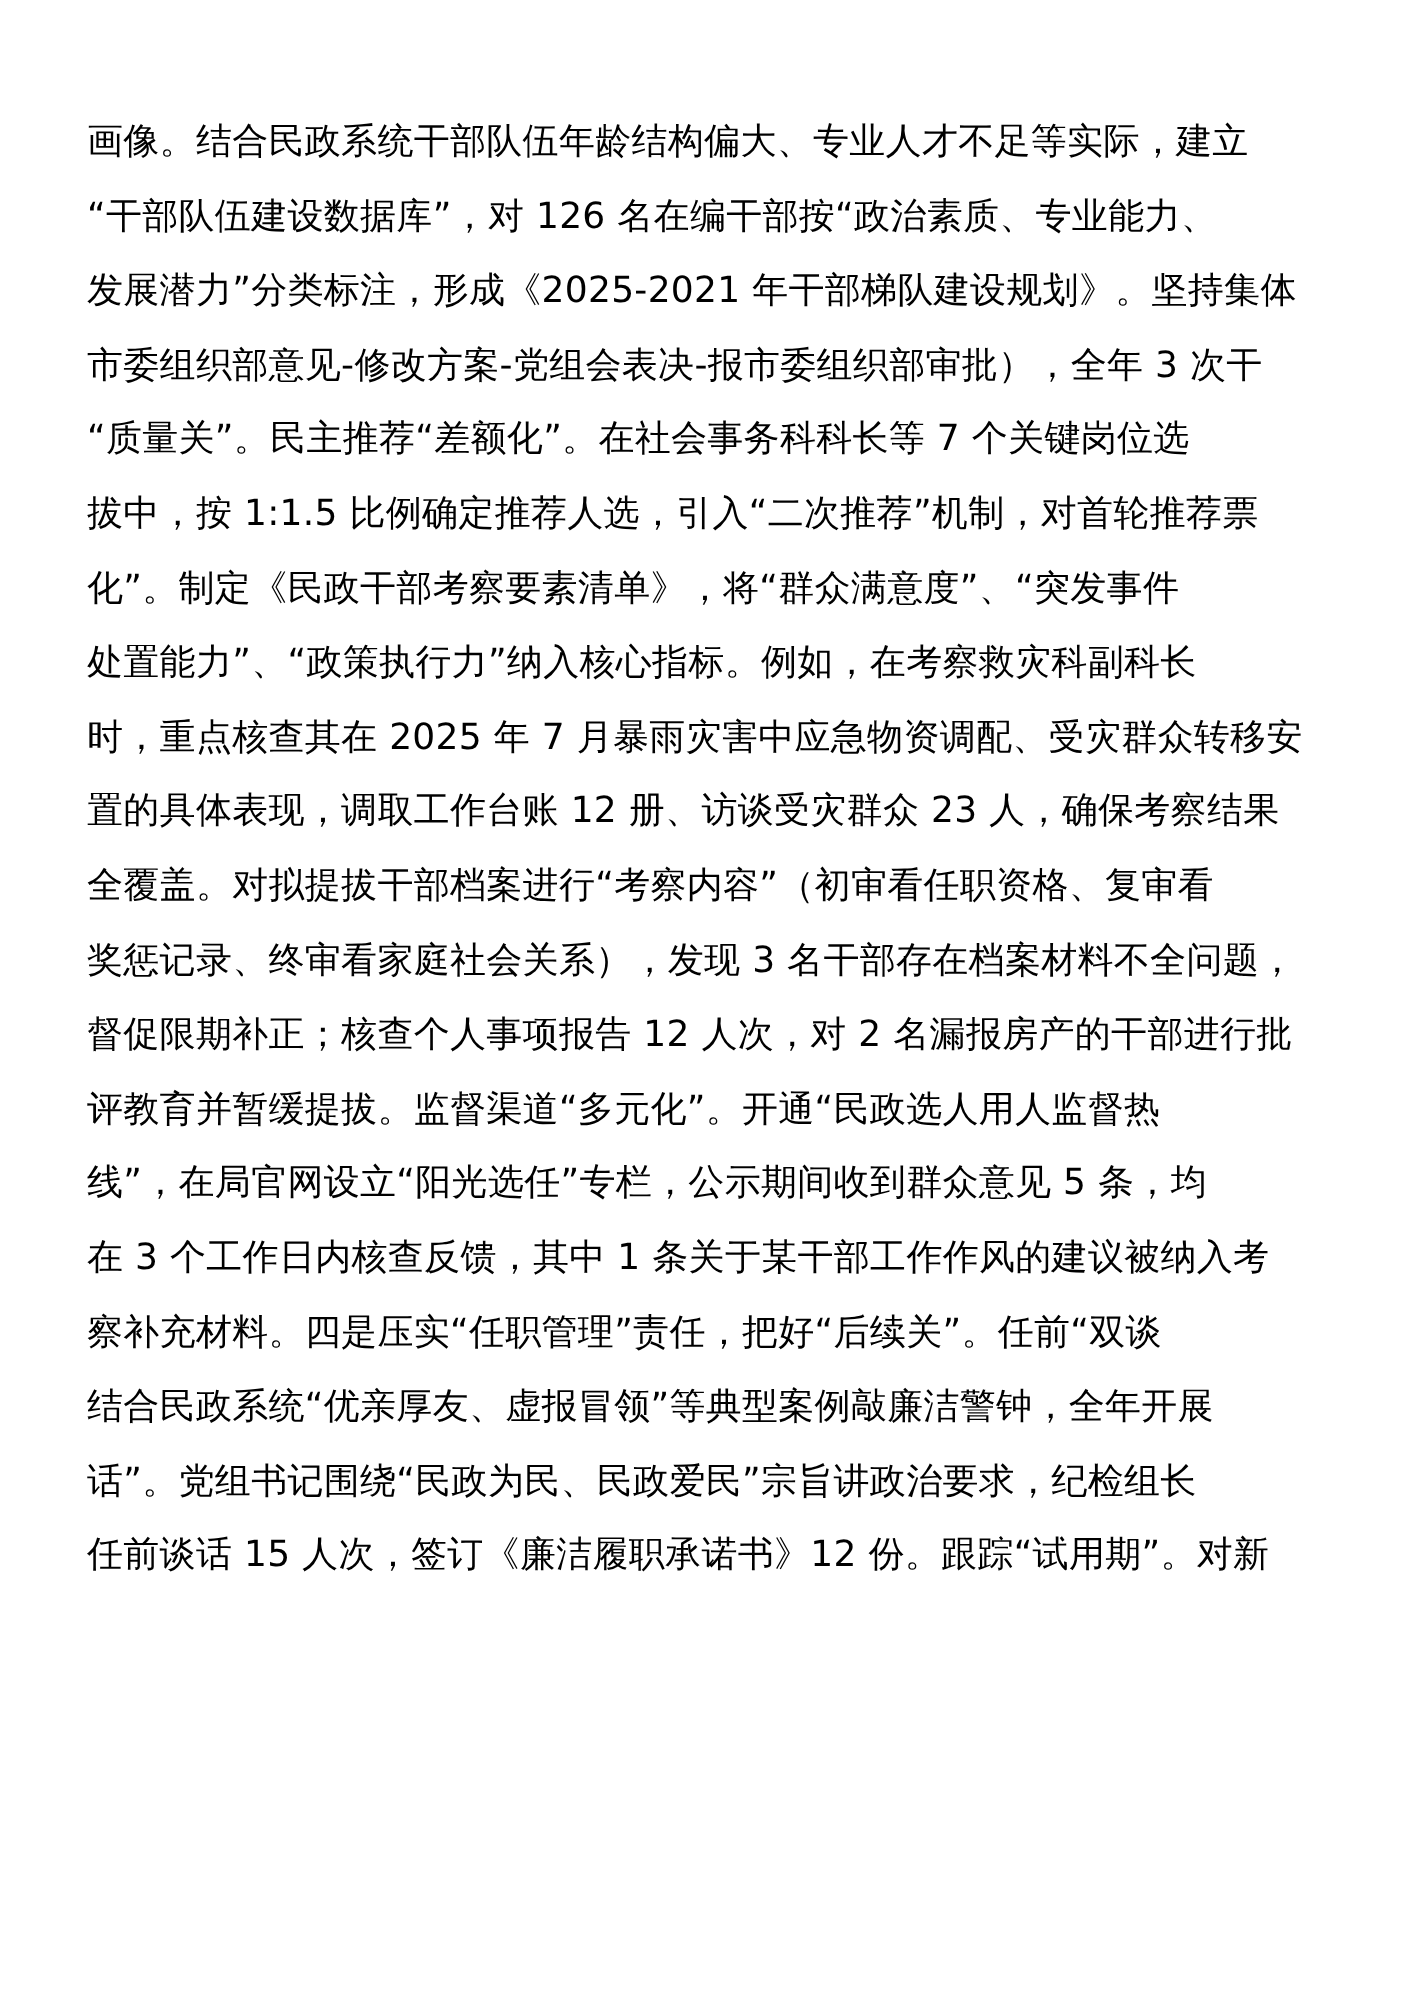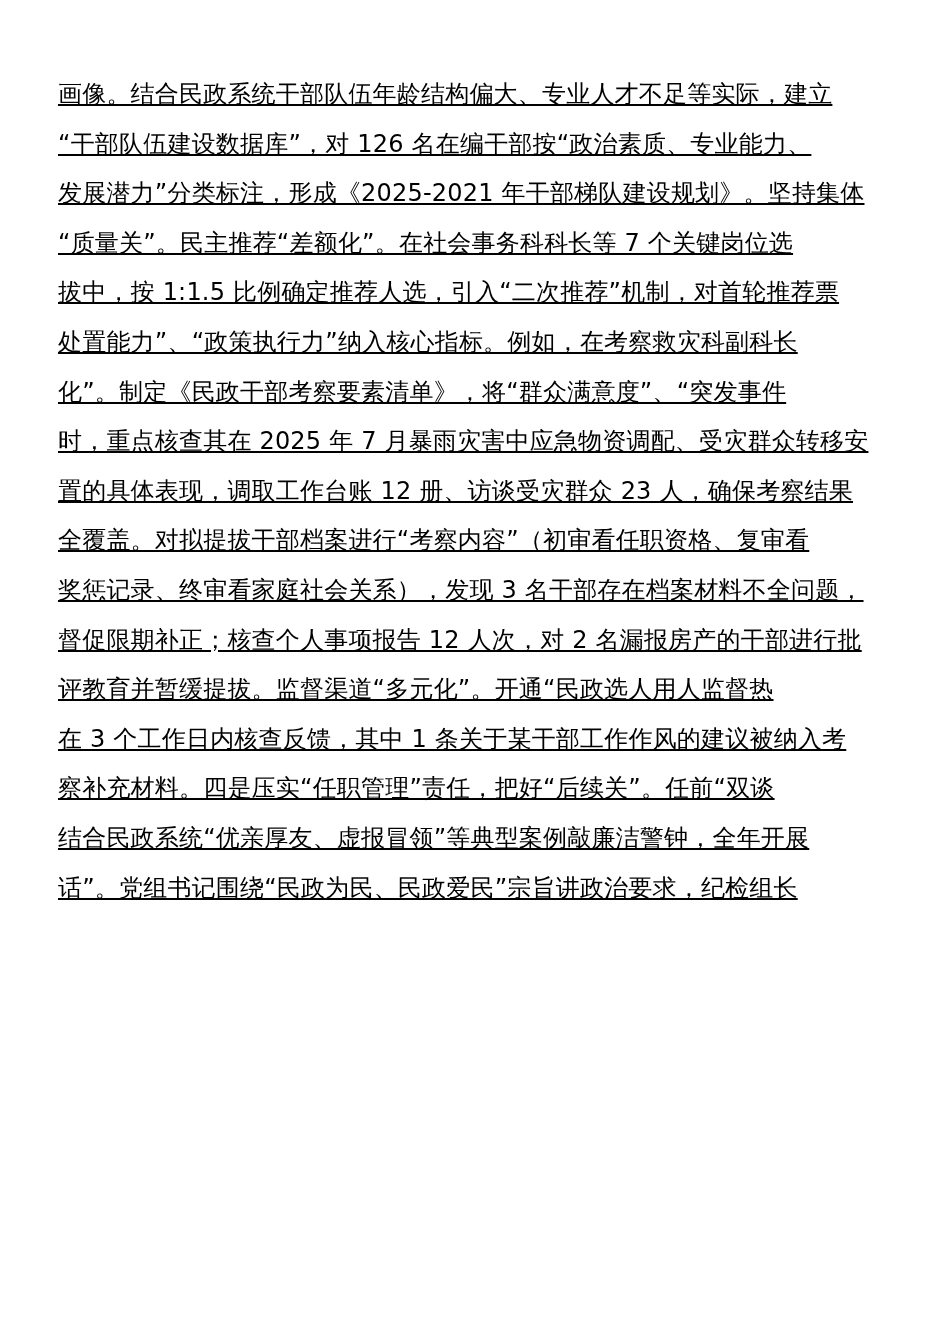--- a/index.html
+++ b/index.html
@@ -1,38 +1,41 @@
 <!DOCTYPE html>
 <html><head>
 <meta charset="utf-8">
 <style>
   html, body { margin:0; padding:0; background:#ffffff; }
   body { width:950px; height:1344px; position:relative; overflow:hidden;
          font-family: "DejaVu Sans", "Liberation Sans", sans-serif; color:#000; }
   .page { position:absolute; left:0; top:0; width:950px; height:1344px; background:#fff; }
-  .body-text { position:absolute; left:58px; top:70px; width:840px;text-decoration:underline; }
+  .body-text { position:absolute; left:58px; top:70px; width:840px; }
   .line { height:49.6px; line-height:49.6px; font-size:24px; white-space:nowrap;
           letter-spacing:0.2px; }
 </style>
 </head>
 <body>
 
 <div class="page">
   <div class="body-text">
     <div class="line">画像。结合民政系统干部队伍年龄结构偏大、专业人才不足等实际，建立</div>
     <div class="line">“干部队伍建设数据库”，对 126 名在编干部按“政治素质、专业能力、</div>
     <div class="line">发展潜力”分类标注，形成《2025-2021 年干部梯队建设规划》。坚持集体</div>
+    <div class="line">市委组织部意见-修改方案-党组会表决-报市委组织部审批），全年 3 次干</div>
     <div class="line">“质量关”。民主推荐“差额化”。在社会事务科科长等 7 个关键岗位选</div>
     <div class="line">拔中，按 1:1.5 比例确定推荐人选，引入“二次推荐”机制，对首轮推荐票</div>
+    <div class="line">化”。制定《民政干部考察要素清单》，将“群众满意度”、“突发事件</div>
     <div class="line">处置能力”、“政策执行力”纳入核心指标。例如，在考察救灾科副科长</div>
-    <div class="line">化”。制定《民政干部考察要素清单》，将“群众满意度”、“突发事件</div>
     <div class="line">时，重点核查其在 2025 年 7 月暴雨灾害中应急物资调配、受灾群众转移安</div>
     <div class="line">置的具体表现，调取工作台账 12 册、访谈受灾群众 23 人，确保考察结果</div>
     <div class="line">全覆盖。对拟提拔干部档案进行“考察内容”（初审看任职资格、复审看</div>
     <div class="line">奖惩记录、终审看家庭社会关系），发现 3 名干部存在档案材料不全问题，</div>
     <div class="line">督促限期补正；核查个人事项报告 12 人次，对 2 名漏报房产的干部进行批</div>
     <div class="line">评教育并暂缓提拔。监督渠道“多元化”。开通“民政选人用人监督热</div>
+    <div class="line">线”，在局官网设立“阳光选任”专栏，公示期间收到群众意见 5 条，均</div>
     <div class="line">在 3 个工作日内核查反馈，其中 1 条关于某干部工作作风的建议被纳入考</div>
     <div class="line">察补充材料。四是压实“任职管理”责任，把好“后续关”。任前“双谈</div>
     <div class="line">结合民政系统“优亲厚友、虚报冒领”等典型案例敲廉洁警钟，全年开展</div>
     <div class="line">话”。党组书记围绕“民政为民、民政爱民”宗旨讲政治要求，纪检组长</div>
+    <div class="line">任前谈话 15 人次，签订《廉洁履职承诺书》12 份。跟踪“试用期”。对新</div>
   </div>
 </div>
 
 </body></html>

